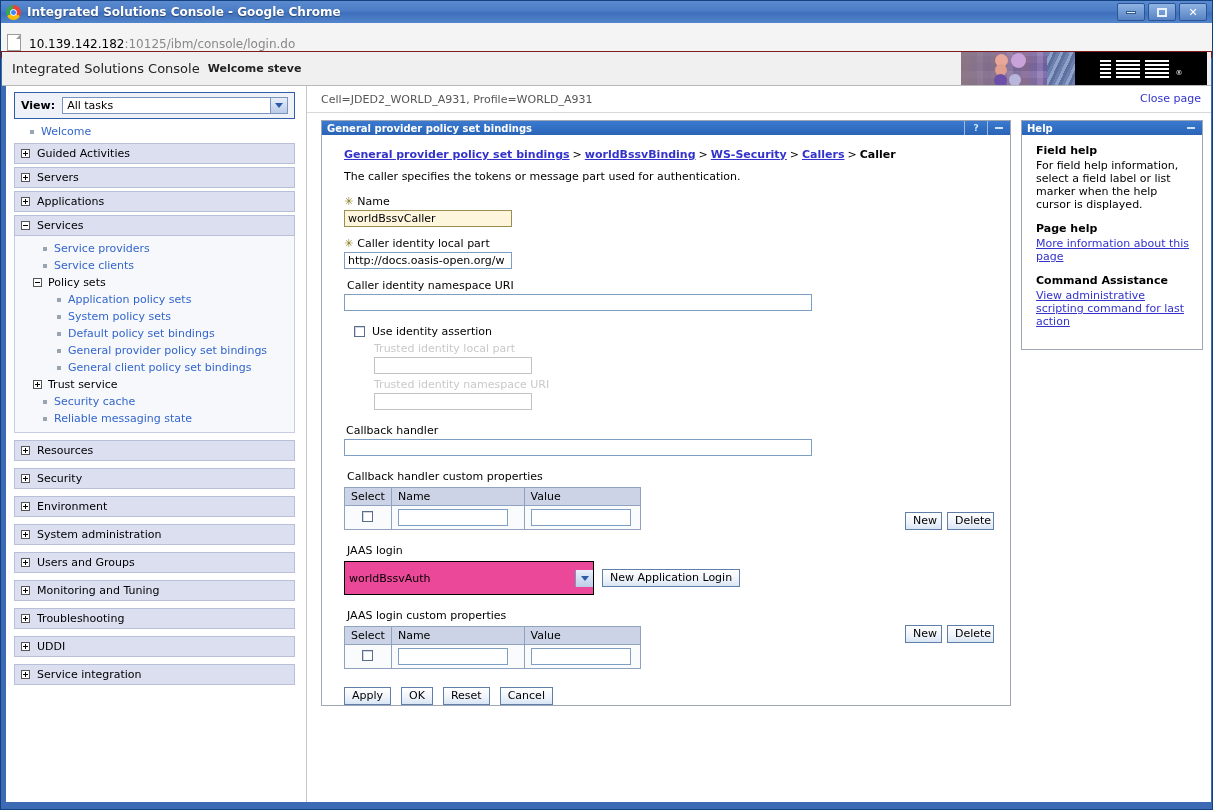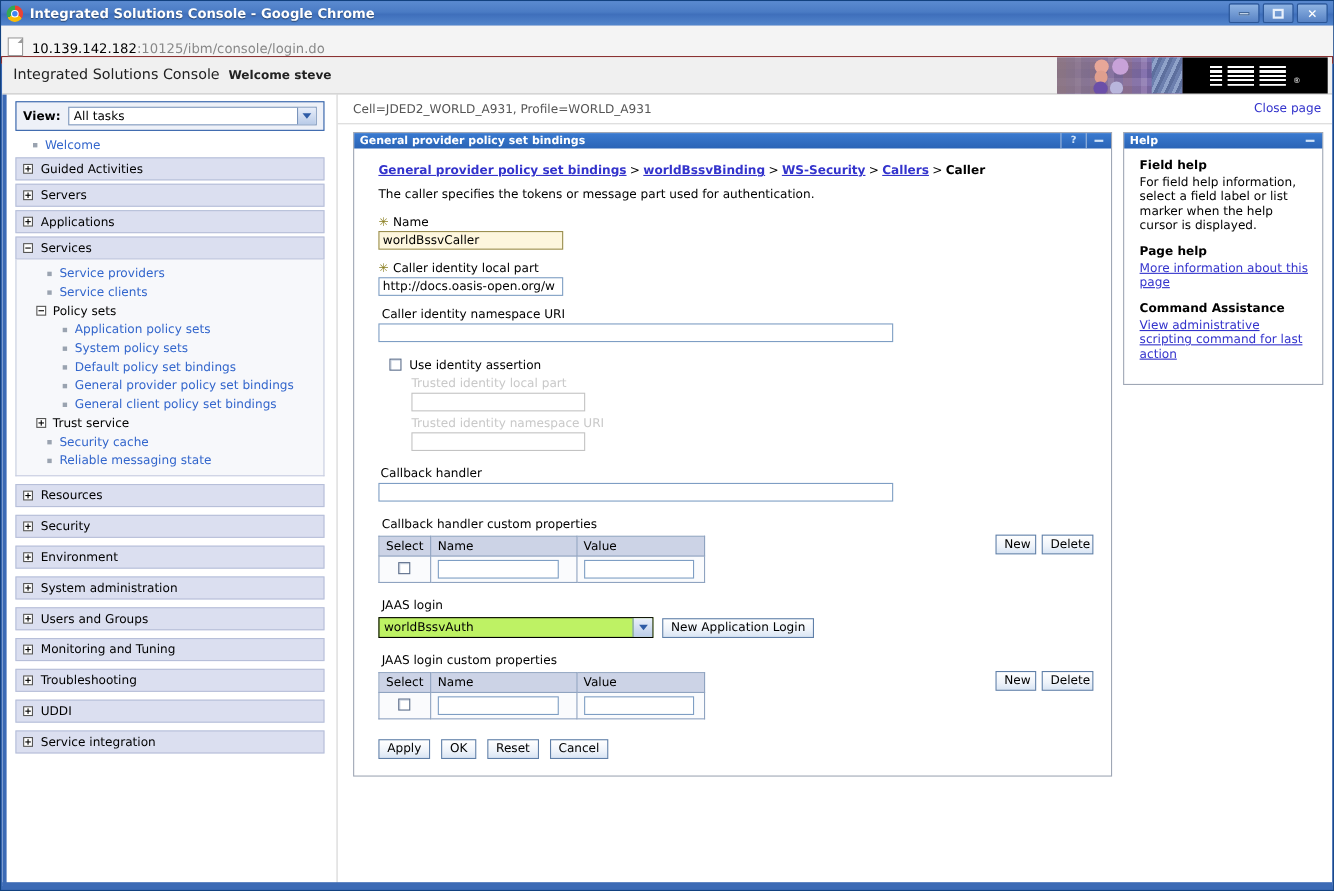--- a/index.html
+++ b/index.html
@@ -223,21 +223,21 @@
     border:1px solid #8fa3c0;background:#fafbfd;padding:3px 6px;vertical-align:middle;
   }
   .btn{
     font-family:"DejaVu Sans","Liberation Sans",sans-serif;font-size:11px;color:#000;
     background:linear-gradient(to bottom,#ffffff 0%,#eef3fa 60%,#d9e5f4 100%);
     border:1px solid #5f7fa8;padding:1px 7px;cursor:default;line-height:14px;
   }
   .side-btns{display:flex;gap:5px;}
   .jaas-row{display:flex;align-items:center;gap:8px;}
   .sel{
-    width:250px;height:19px;border:1px solid #000;background:#bef264;
+    width:250px;height:34px;border:1px solid #000;background:#ec4899;
     display:flex;align-items:center;padding-left:4px;font-size:11px;box-sizing:border-box;
   }
   .sel .caret{
     margin-left:auto;width:17px;height:17px;
     background:linear-gradient(to bottom,#eaf0fb,#bccde9);
     border-left:1px solid #7a94bb;display:flex;align-items:center;justify-content:center;
   }
   .actions{display:flex;gap:10px;margin-top:18px;}
   
   .helpcol{
@@ -493,21 +493,21 @@
                 <input class="txt disabled" style="width: 158px; margin-bottom: 4px;" disabled="" value="">
                 <div class="fld-label lbl-disabled">Trusted identity namespace URI</div>
                 <input class="txt disabled" style="width: 158px;" disabled="" value="">
               </div>
 
               <div style="margin-top:14px">
                 <div class="fld-label" style="margin-left:2px">Callback handler</div>
                 <input class="txt" style="width: 468px;" value="">
               </div>
 
-              <div style="margin-top:14px;display:flex;align-items:flex-start">
+              <div style="margin-top:14px;display:flex;align-items:flex-end">
                 <div>
                   <div class="sec-label" style="margin-left:3px">Callback handler custom properties</div>
                   <table class="props">
                     <thead>
                       <tr>
                         <th>Select</th>
                         <th style="width:160px">Name</th>
                         <th style="width:118px">Value</th>
                       </tr>
                     </thead>

